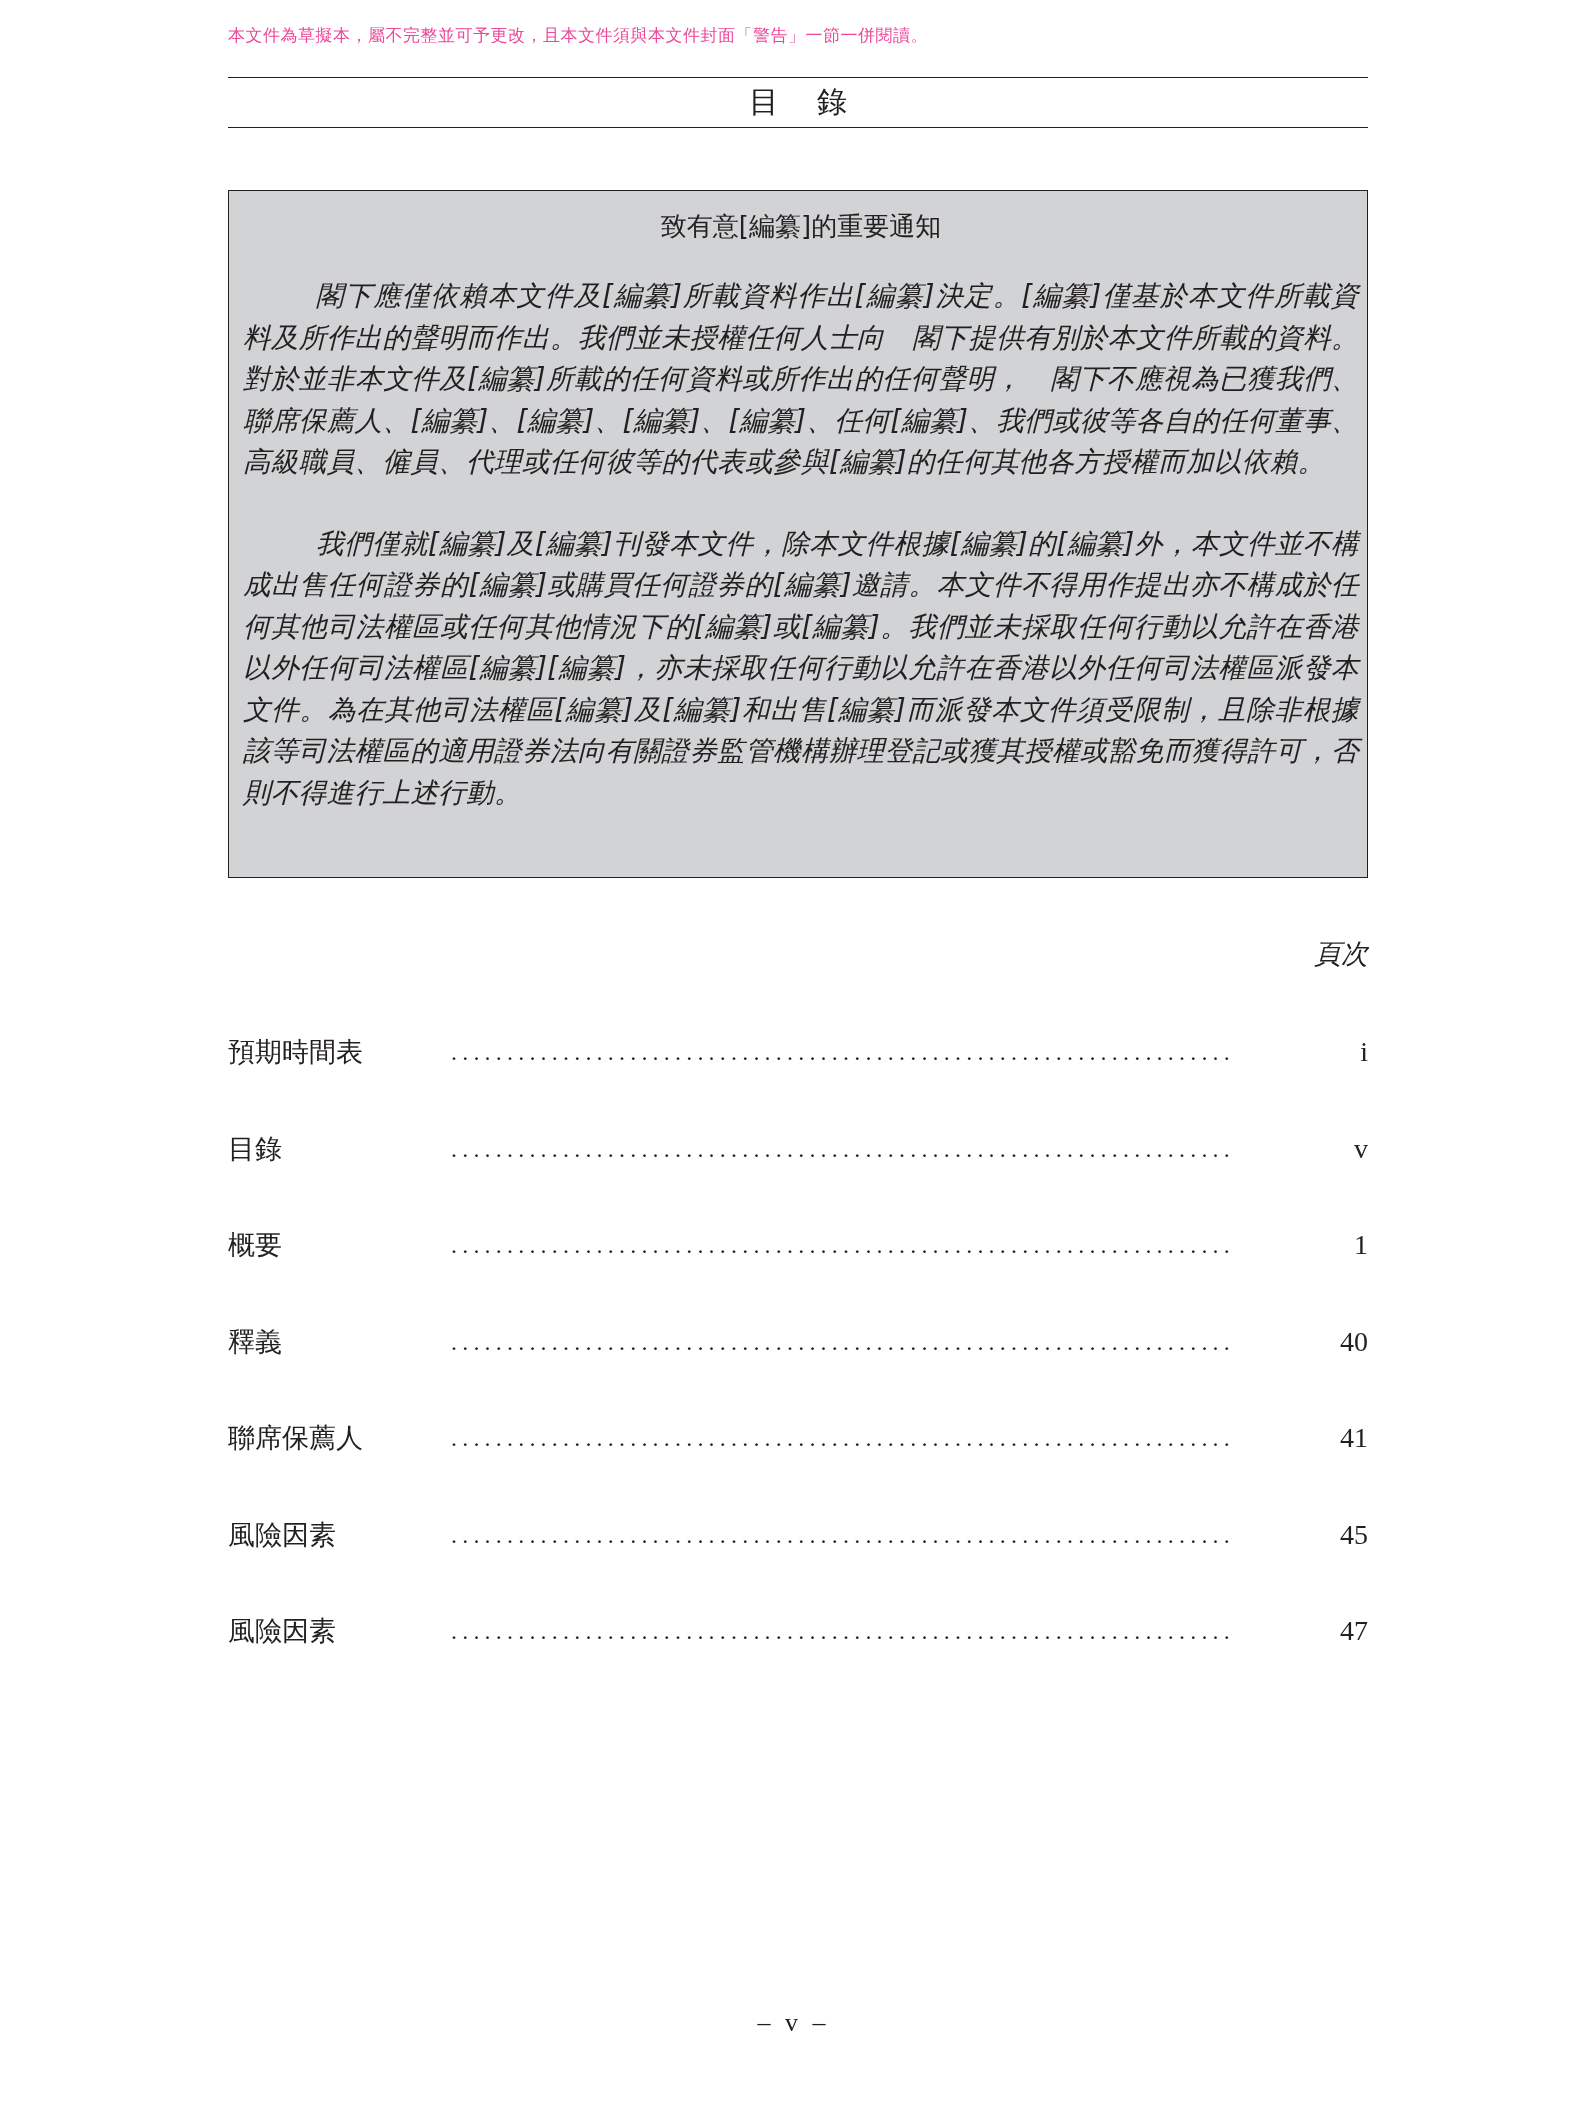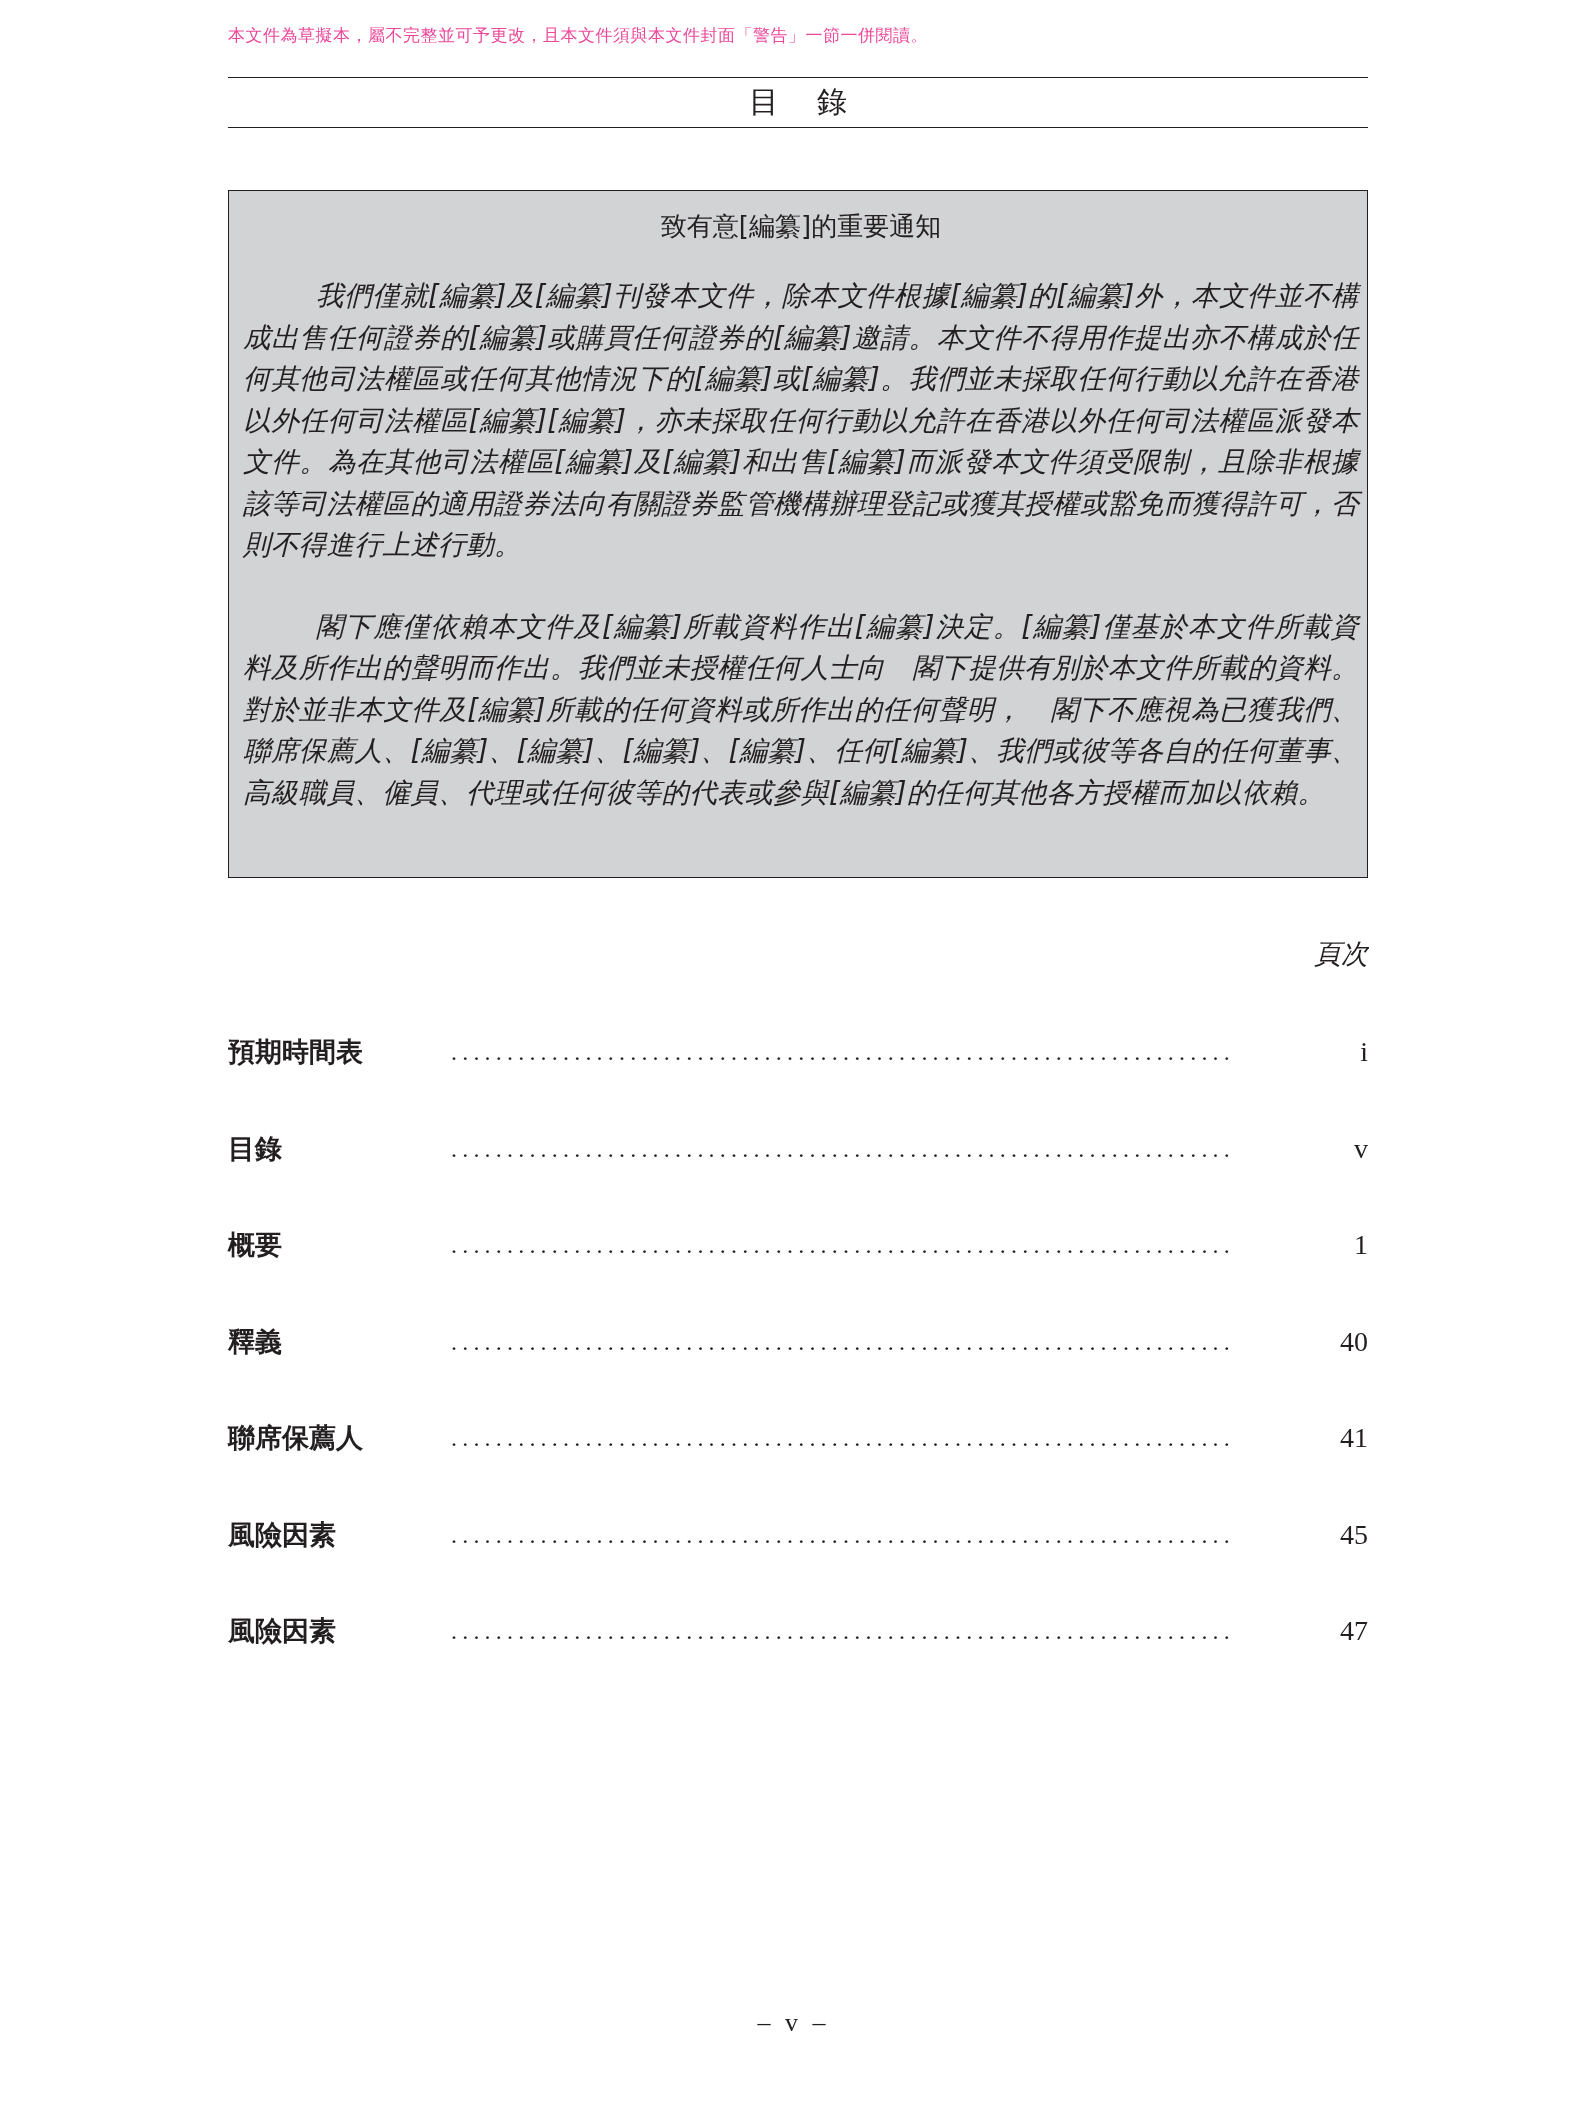--- a/index.html
+++ b/index.html
@@ -92,21 +92,20 @@
       position: relative;
       height: 96.5px;
       display: flex;
       align-items: flex-start;
       cursor: pointer;
     }
     .toc-label {
       font-size: 27px;
       line-height: 40px;
       white-space: nowrap;
-      font-weight: bold;
     }
     .toc-leader {
       position: absolute;
       top: 0;
       right: 133px;
       left: 0;
       overflow: hidden;
       white-space: nowrap;
       line-height: 40px;
       font-family: "Liberation Serif", serif;
@@ -147,22 +146,22 @@
 <body>
 
 <div class="disclaimer">本文件為草擬本，屬不完整並可予更改，且本文件須與本文件封面「警告」一節一併閱讀。</div>
 
 <div class="title-rule top"></div>
 <h1 class="page-title" style="margin:0;font-weight:normal;">目錄</h1>
 <div class="title-rule bottom"></div>
 
 <div class="notice-box">
   <h2 class="notice-heading">致有意[編纂]的重要通知</h2>
+  <p class="notice-para">閣下應僅依賴本文件及[編纂]所載資料作出[編纂]決定。[編纂]僅基於本文件所載資料及所作出的聲明而作出。我們並未授權任何人士向　閣下提供有別於本文件所載的資料。對於並非本文件及[編纂]所載的任何資料或所作出的任何聲明，　閣下不應視為已獲我們、聯席保薦人、[編纂]、[編纂]、[編纂]、[編纂]、任何[編纂]、我們或彼等各自的任何董事、高級職員、僱員、代理或任何彼等的代表或參與[編纂]的任何其他各方授權而加以依賴。</p>
   <p class="notice-para">我們僅就[編纂]及[編纂]刊發本文件，除本文件根據[編纂]的[編纂]外，本文件並不構成出售任何證券的[編纂]或購買任何證券的[編纂]邀請。本文件不得用作提出亦不構成於任何其他司法權區或任何其他情況下的[編纂]或[編纂]。我們並未採取任何行動以允許在香港以外任何司法權區[編纂][編纂]，亦未採取任何行動以允許在香港以外任何司法權區派發本文件。為在其他司法權區[編纂]及[編纂]和出售[編纂]而派發本文件須受限制，且除非根據該等司法權區的適用證券法向有關證券監管機構辦理登記或獲其授權或豁免而獲得許可，否則不得進行上述行動。</p>
-  <p class="notice-para">閣下應僅依賴本文件及[編纂]所載資料作出[編纂]決定。[編纂]僅基於本文件所載資料及所作出的聲明而作出。我們並未授權任何人士向　閣下提供有別於本文件所載的資料。對於並非本文件及[編纂]所載的任何資料或所作出的任何聲明，　閣下不應視為已獲我們、聯席保薦人、[編纂]、[編纂]、[編纂]、[編纂]、任何[編纂]、我們或彼等各自的任何董事、高級職員、僱員、代理或任何彼等的代表或參與[編纂]的任何其他各方授權而加以依賴。</p>
 </div>
 
 <div class="page-col-label">頁次</div>
 
 <ul class="toc-list">
   <li class="toc-item">
     <span class="toc-leader"><span class="toc-leader-inner">......................................................................</span></span>
     <span class="toc-label-wrap"><span class="toc-label">預期時間表</span></span>
     <span class="toc-page">i</span>
   </li>

